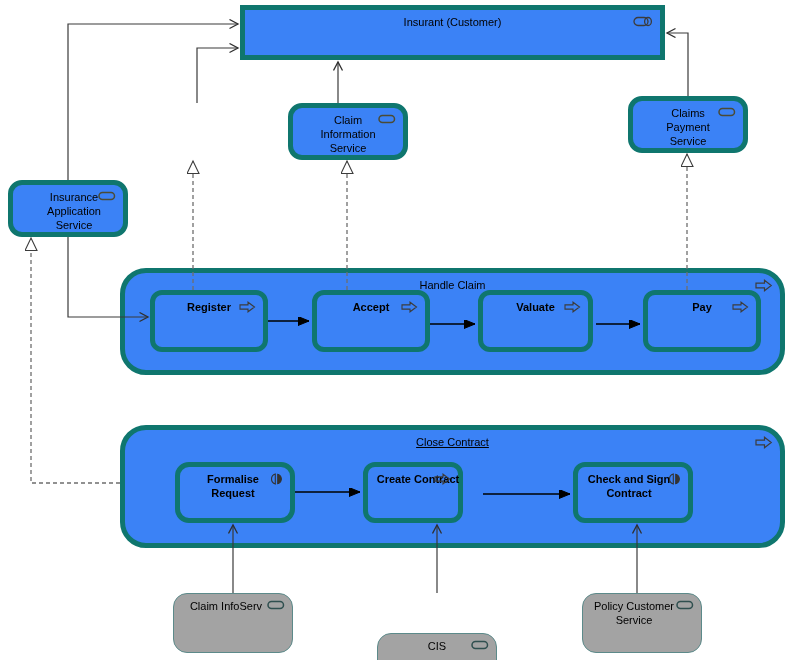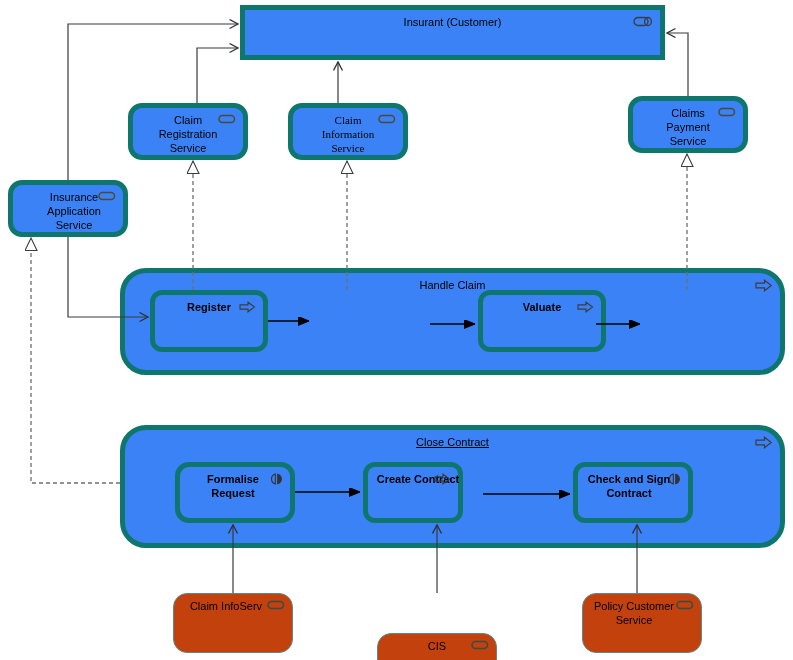--- a/index.html
+++ b/index.html
@@ -5,21 +5,21 @@
   html,body{margin:0;padding:0;background:#ffffff;}
   #canvas{
     position:relative;width:793px;height:660px;background:#ffffff;overflow:hidden;
     font-family:"Liberation Sans", sans-serif;
   }
   .node{
     position:absolute;box-sizing:border-box;
     font-size:11px;line-height:14px;color:#000;text-align:center;
   }
   .biz{background:#3b82f6;border:5px solid #0f766e;}
-  .app{background:#c2410c;border:1px solid #5c8a8a;}
+  .app{background:#a3a3a3;border:1px solid #5c8a8a;}
   .sq{border-radius:0;}
   .rd{border-radius:14px;}
   .rd-sm{border-radius:12px;font-weight:bold;}
   .ctr{border-radius:26px;}
   .lbl{position:relative;margin:0 auto;padding-top:5px;}
   .icon{position:absolute;top:6px;right:7px;}
   #wires{position:absolute;left:0;top:0;pointer-events:none;z-index:5;}
   .node{z-index:2;}
   .ctr{z-index:1;}
 </style>
@@ -43,29 +43,23 @@
   </div>
 
   <div class="node biz sq" style="left:240px;top:5px;width:425px;height:55px;">
     <div class="lbl" style="width:300px;">Insurant (Customer)</div>
     <svg class="icon" width="20" height="11" viewBox="0 0 20 11">
       <rect x="1" y="1.5" width="14" height="8" rx="4" fill="none" stroke="#3c3c3c" stroke-width="1.3"></rect>
       <ellipse cx="15" cy="5.5" rx="3.4" ry="4" fill="none" stroke="#3c3c3c" stroke-width="1.3"></ellipse>
     </svg>
   </div>
 
-  <div class="node biz rd" style="left:128px;top:103px;width:120px;height:57px;">
-    <div class="lbl" style="width:78px;">Claim Registration Service</div>
-    <svg class="icon" width="18" height="10" viewBox="0 0 18 10">
-      <rect x="1" y="1.5" width="15.5" height="7" rx="3.5" fill="none" stroke="#4b4b35" stroke-width="1.5"></rect>
-    </svg>
-  </div>
 
   <div class="node biz rd" style="left:288px;top:103px;width:120px;height:57px;">
-    <div class="lbl" style="width:78px;font-family:Liberation Serif, serif;">Claim Information Service</div>
+    <div class="lbl" style="width:78px;">Claim Information Service</div>
     <svg class="icon" width="18" height="10" viewBox="0 0 18 10">
       <rect x="1" y="1.5" width="15.5" height="7" rx="3.5" fill="none" stroke="#4b4b35" stroke-width="1.5"></rect>
     </svg>
   </div>
 
   <div class="node biz rd" style="left:628px;top:96px;width:120px;height:57px;">
     <div class="lbl" style="width:78px;">Claims Payment Service</div>
     <svg class="icon" width="18" height="10" viewBox="0 0 18 10">
       <rect x="1" y="1.5" width="15.5" height="7" rx="3.5" fill="none" stroke="#4b4b35" stroke-width="1.5"></rect>
     </svg>
@@ -78,28 +72,40 @@
     </svg>
   </div>
 
   <div class="node biz rd-sm" style="left:150px;top:290px;width:118px;height:62px;">
     <div class="lbl" style="width:80px;">Register</div>
     <svg class="icon" width="17" height="12" viewBox="0 0 17 12">
       <path d="M1 3.9 H9 V1.2 L15.5 6 L9 10.8 V8.1 H1 Z" fill="none" stroke="#3c3c3c" stroke-width="1.1"></path>
     </svg>
   </div>
 
+  <div class="node biz rd-sm" style="left:312px;top:290px;width:118px;height:62px;">
+    <div class="lbl" style="width:80px;">Accept</div>
+    <svg class="icon" width="17" height="12" viewBox="0 0 17 12">
+      <path d="M1 3.9 H9 V1.2 L15.5 6 L9 10.8 V8.1 H1 Z" fill="none" stroke="#3c3c3c" stroke-width="1.1"></path>
+    </svg>
+  </div>
 
-  <div class="node biz rd-sm" style="left:478px;top:290px;width:128px;height:62px;">
+  <div class="node biz rd-sm" style="left:478px;top:290px;width:115px;height:62px;">
     <div class="lbl" style="width:80px;">Valuate</div>
     <svg class="icon" width="17" height="12" viewBox="0 0 17 12">
       <path d="M1 3.9 H9 V1.2 L15.5 6 L9 10.8 V8.1 H1 Z" fill="none" stroke="#3c3c3c" stroke-width="1.1"></path>
     </svg>
   </div>
 
+  <div class="node biz rd-sm" style="left:643px;top:290px;width:118px;height:62px;">
+    <div class="lbl" style="width:80px;">Pay</div>
+    <svg class="icon" width="17" height="12" viewBox="0 0 17 12">
+      <path d="M1 3.9 H9 V1.2 L15.5 6 L9 10.8 V8.1 H1 Z" fill="none" stroke="#3c3c3c" stroke-width="1.1"></path>
+    </svg>
+  </div>
 
   <div class="node biz rd-sm" style="left:175px;top:462px;width:120px;height:61px;border-radius:14px;">
     <div class="lbl" style="width:94px;margin-left:6px;">Formalise Request</div>
     <svg class="icon" width="13" height="12" viewBox="0 0 13 12">
       <path d="M5.3 1 A5.2 5.2 0 0 0 5.3 11 Z" fill="none" stroke="#333" stroke-width="1.1"></path>
       <path d="M7.7 1 A5.2 5.2 0 0 1 7.7 11 Z" fill="#333" stroke="#333" stroke-width="1"></path>
     </svg>
   </div>
 
   <div class="node biz rd-sm" style="left:363px;top:462px;width:100px;height:61px;">

